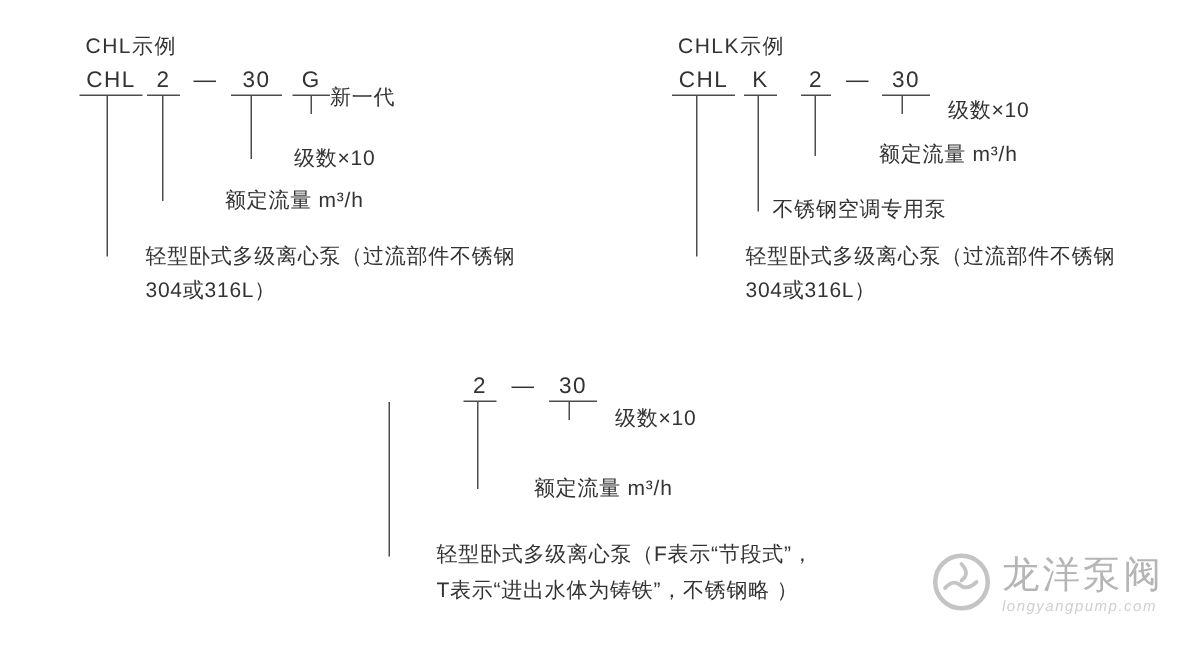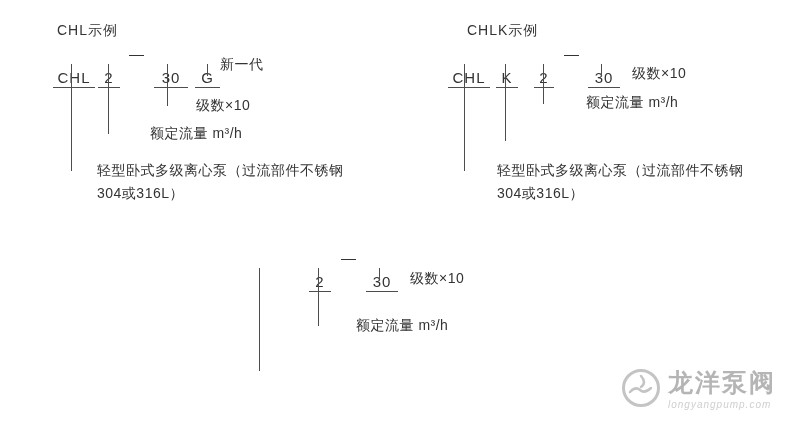--- a/index.html
+++ b/index.html
@@ -1,25 +1,25 @@
 <!DOCTYPE html>
 <html><head>
 <meta charset="utf-8">
 <style>
   * { margin:0; padding:0; box-sizing:border-box; }
   html,body { background:#ffffff; }
   body { font-family:"Liberation Sans","DejaVu Sans",sans-serif; }
   .canvas { position:relative; width:800px; height:441px; background:#ffffff; overflow:hidden; color:#333333; }
   .title { position:absolute; font-size:14px; color:#333333; letter-spacing:1px; white-space:nowrap; }
   .code { position:absolute; height:20px; line-height:20px; font-size:15px; text-align:center; color:#333333; letter-spacing:1px; white-space:nowrap; }
-  .u { border-bottom:1px solid #4d4d4d;margin-top:24px; }
+  .u { border-bottom:1px solid #4d4d4d; }
   .vline { position:absolute; width:1px; background:#4d4d4d; }
   .lbl { position:absolute; font-size:14px; color:#333333; white-space:nowrap; letter-spacing:0.5px; }
   .watermark { position:absolute; display:flex; align-items:center; gap:6px; }
-  .wm-brand { font-size:25px; color:#b5b5b5; letter-spacing:2px; font-weight:bold; white-space:nowrap; }
+  .wm-brand { font-size:25px; color:#b5b5b5; letter-spacing:2px; font-weight:normal; white-space:nowrap; }
   .wm-url { font-size:10px; color:#cfcfcf; letter-spacing:1px; white-space:nowrap;font-style:italic; }
 </style>
 </head>
 <body>
 
 <div class="canvas">
 
   <div class="title" style="left:57px;top:22px">CHL示例</div>
 
   <span class="code u" style="left:53px;top:44px;width:42px">CHL</span>
@@ -32,49 +32,52 @@
   <div class="vline" style="left:167px;top:64px;height:42px"></div>
   <div class="vline" style="left:108px;top:64px;height:70px"></div>
   <div class="vline" style="left:71px;top:64px;height:107px"></div>
 
   <div class="lbl" style="left:220px;top:56px">新一代</div>
   <div class="lbl" style="left:196px;top:97px">级数×10</div>
   <div class="lbl" style="left:150px;top:125px">额定流量 m³/h</div>
   <div class="lbl" style="left:97px;top:162px">轻型卧式多级离心泵（过流部件不锈钢</div>
   <div class="lbl" style="left:97px;top:185px">304或316L）</div>
 
-  <div class="title" style="left:467px;top:22px">CHLK示例</div>
+  <div class="title" style="left:452px;top:22px">CHLK示例</div>
 
   <span class="code u" style="left:448px;top:44px;width:42px">CHL</span>
   <span class="code u" style="left:496px;top:44px;width:22px">K</span>
   <span class="code u" style="left:534px;top:44px;width:20px">2</span>
   <span class="code" style="left:561px;top:44px;width:22px">—</span>
   <span class="code u" style="left:588px;top:44px;width:32px">30</span>
 
   <div class="vline" style="left:601px;top:64px;height:12px"></div>
   <div class="vline" style="left:543px;top:64px;height:40px"></div>
   <div class="vline" style="left:505px;top:64px;height:77px"></div>
   <div class="vline" style="left:464px;top:64px;height:107px"></div>
 
   <div class="lbl" style="left:632px;top:65px">级数×10</div>
   <div class="lbl" style="left:586px;top:94px">额定流量 m³/h</div>
+  <div class="lbl" style="left:515px;top:131px">不锈钢空调专用泵</div>
   <div class="lbl" style="left:497px;top:162px">轻型卧式多级离心泵（过流部件不锈钢</div>
   <div class="lbl" style="left:497px;top:185px">304或316L）</div>
 
 
   <span class="code u" style="left:309px;top:248px;width:22px">2</span>
   <span class="code" style="left:338px;top:248px;width:22px">—</span>
   <span class="code u" style="left:366px;top:248px;width:32px">30</span>
 
   <div class="vline" style="left:379px;top:268px;height:12px"></div>
   <div class="vline" style="left:318px;top:268px;height:58px"></div>
   <div class="vline" style="left:259px;top:268px;height:103px"></div>
 
   <div class="lbl" style="left:410px;top:270px">级数×10</div>
   <div class="lbl" style="left:356px;top:317px">额定流量 m³/h</div>
+  <div class="lbl" style="left:291px;top:361px">轻型卧式多级离心泵（F表示“节段式”，</div>
+  <div class="lbl" style="left:291px;top:385px">T表示“进出水体为铸铁”，不锈钢略  ）</div>
 
   <div class="watermark" style="left:620px;top:366px">
     <svg width="42" height="42" viewBox="0 0 42 42">
       <circle cx="21" cy="21" r="17.5" fill="none" stroke="#c4c4c4" stroke-width="3"></circle>
       <path d="M10 25 q 5.5 -6 10 -2 t 11 -2" fill="none" stroke="#c4c4c4" stroke-width="2.5" stroke-linecap="round"></path>
       <path d="M21 9 q 6 6.5 0 11" fill="none" stroke="#c4c4c4" stroke-width="2.5" stroke-linecap="round"></path>
     </svg>
     <div>
       <div class="wm-brand">龙洋泵阀</div>
       <div class="wm-url">longyangpump.com</div>

